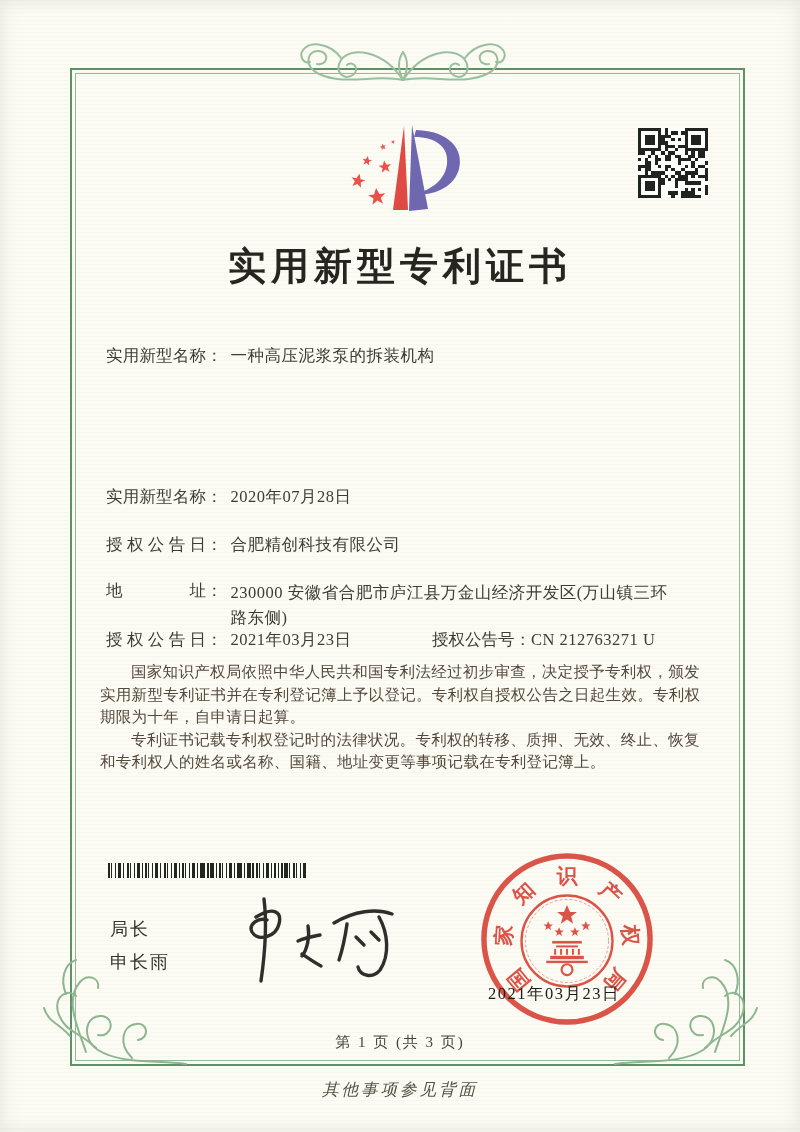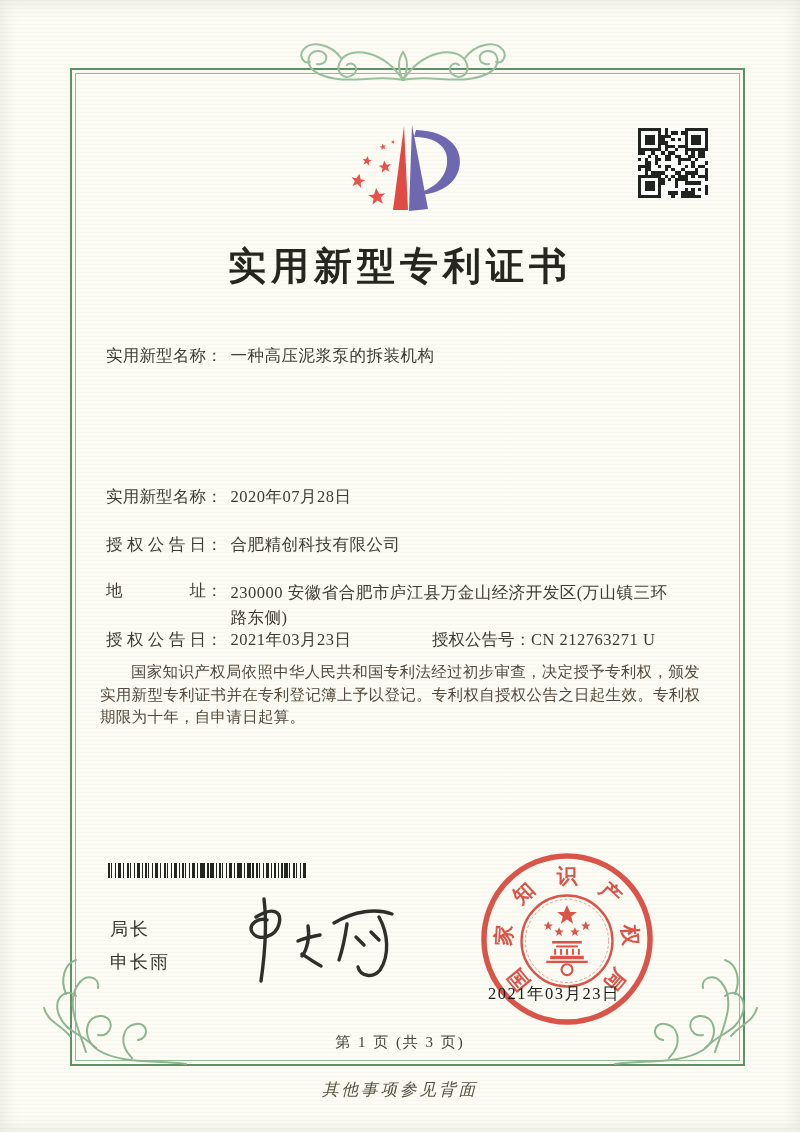--- a/index.html
+++ b/index.html
@@ -367,20 +367,21 @@
   </div>
   <div class="field-row" style="top:629px;width:640px;">
     <span class="flabel">授权公告日</span><span class="fcolon">：</span><span class="fvalue">2021年03月23日</span>
     <span class="grant2">
       <span>授权公告号</span><span>：</span><span class="fvalue">CN 212763271 U</span>
     </span>
   </div>
 
   <div class="body-text">
     <p>国家知识产权局依照中华人民共和国专利法经过初步审查，决定授予专利权，颁发实用新型专利证书并在专利登记簿上予以登记。专利权自授权公告之日起生效。专利权期限为十年，自申请日起算。</p>
+    <p>专利证书记载专利权登记时的法律状况。专利权的转移、质押、无效、终止、恢复和专利权人的姓名或名称、国籍、地址变更等事项记载在专利登记簿上。</p>
   </div>
 
   <div class="barcode"></div>
 
   <div class="signer-title">局长</div>
   <div class="signer-name">申长雨</div>
 
   <svg class="signature" width="180" height="95" viewBox="0 0 180 95">
     <g fill="none" stroke="#2e2e2a" stroke-width="3.4" stroke-linecap="round">
       <path d="M28,24 C46,13 54,19 51,31 C48,44 30,49 24,39 C20,31 31,24 39,27"></path>

